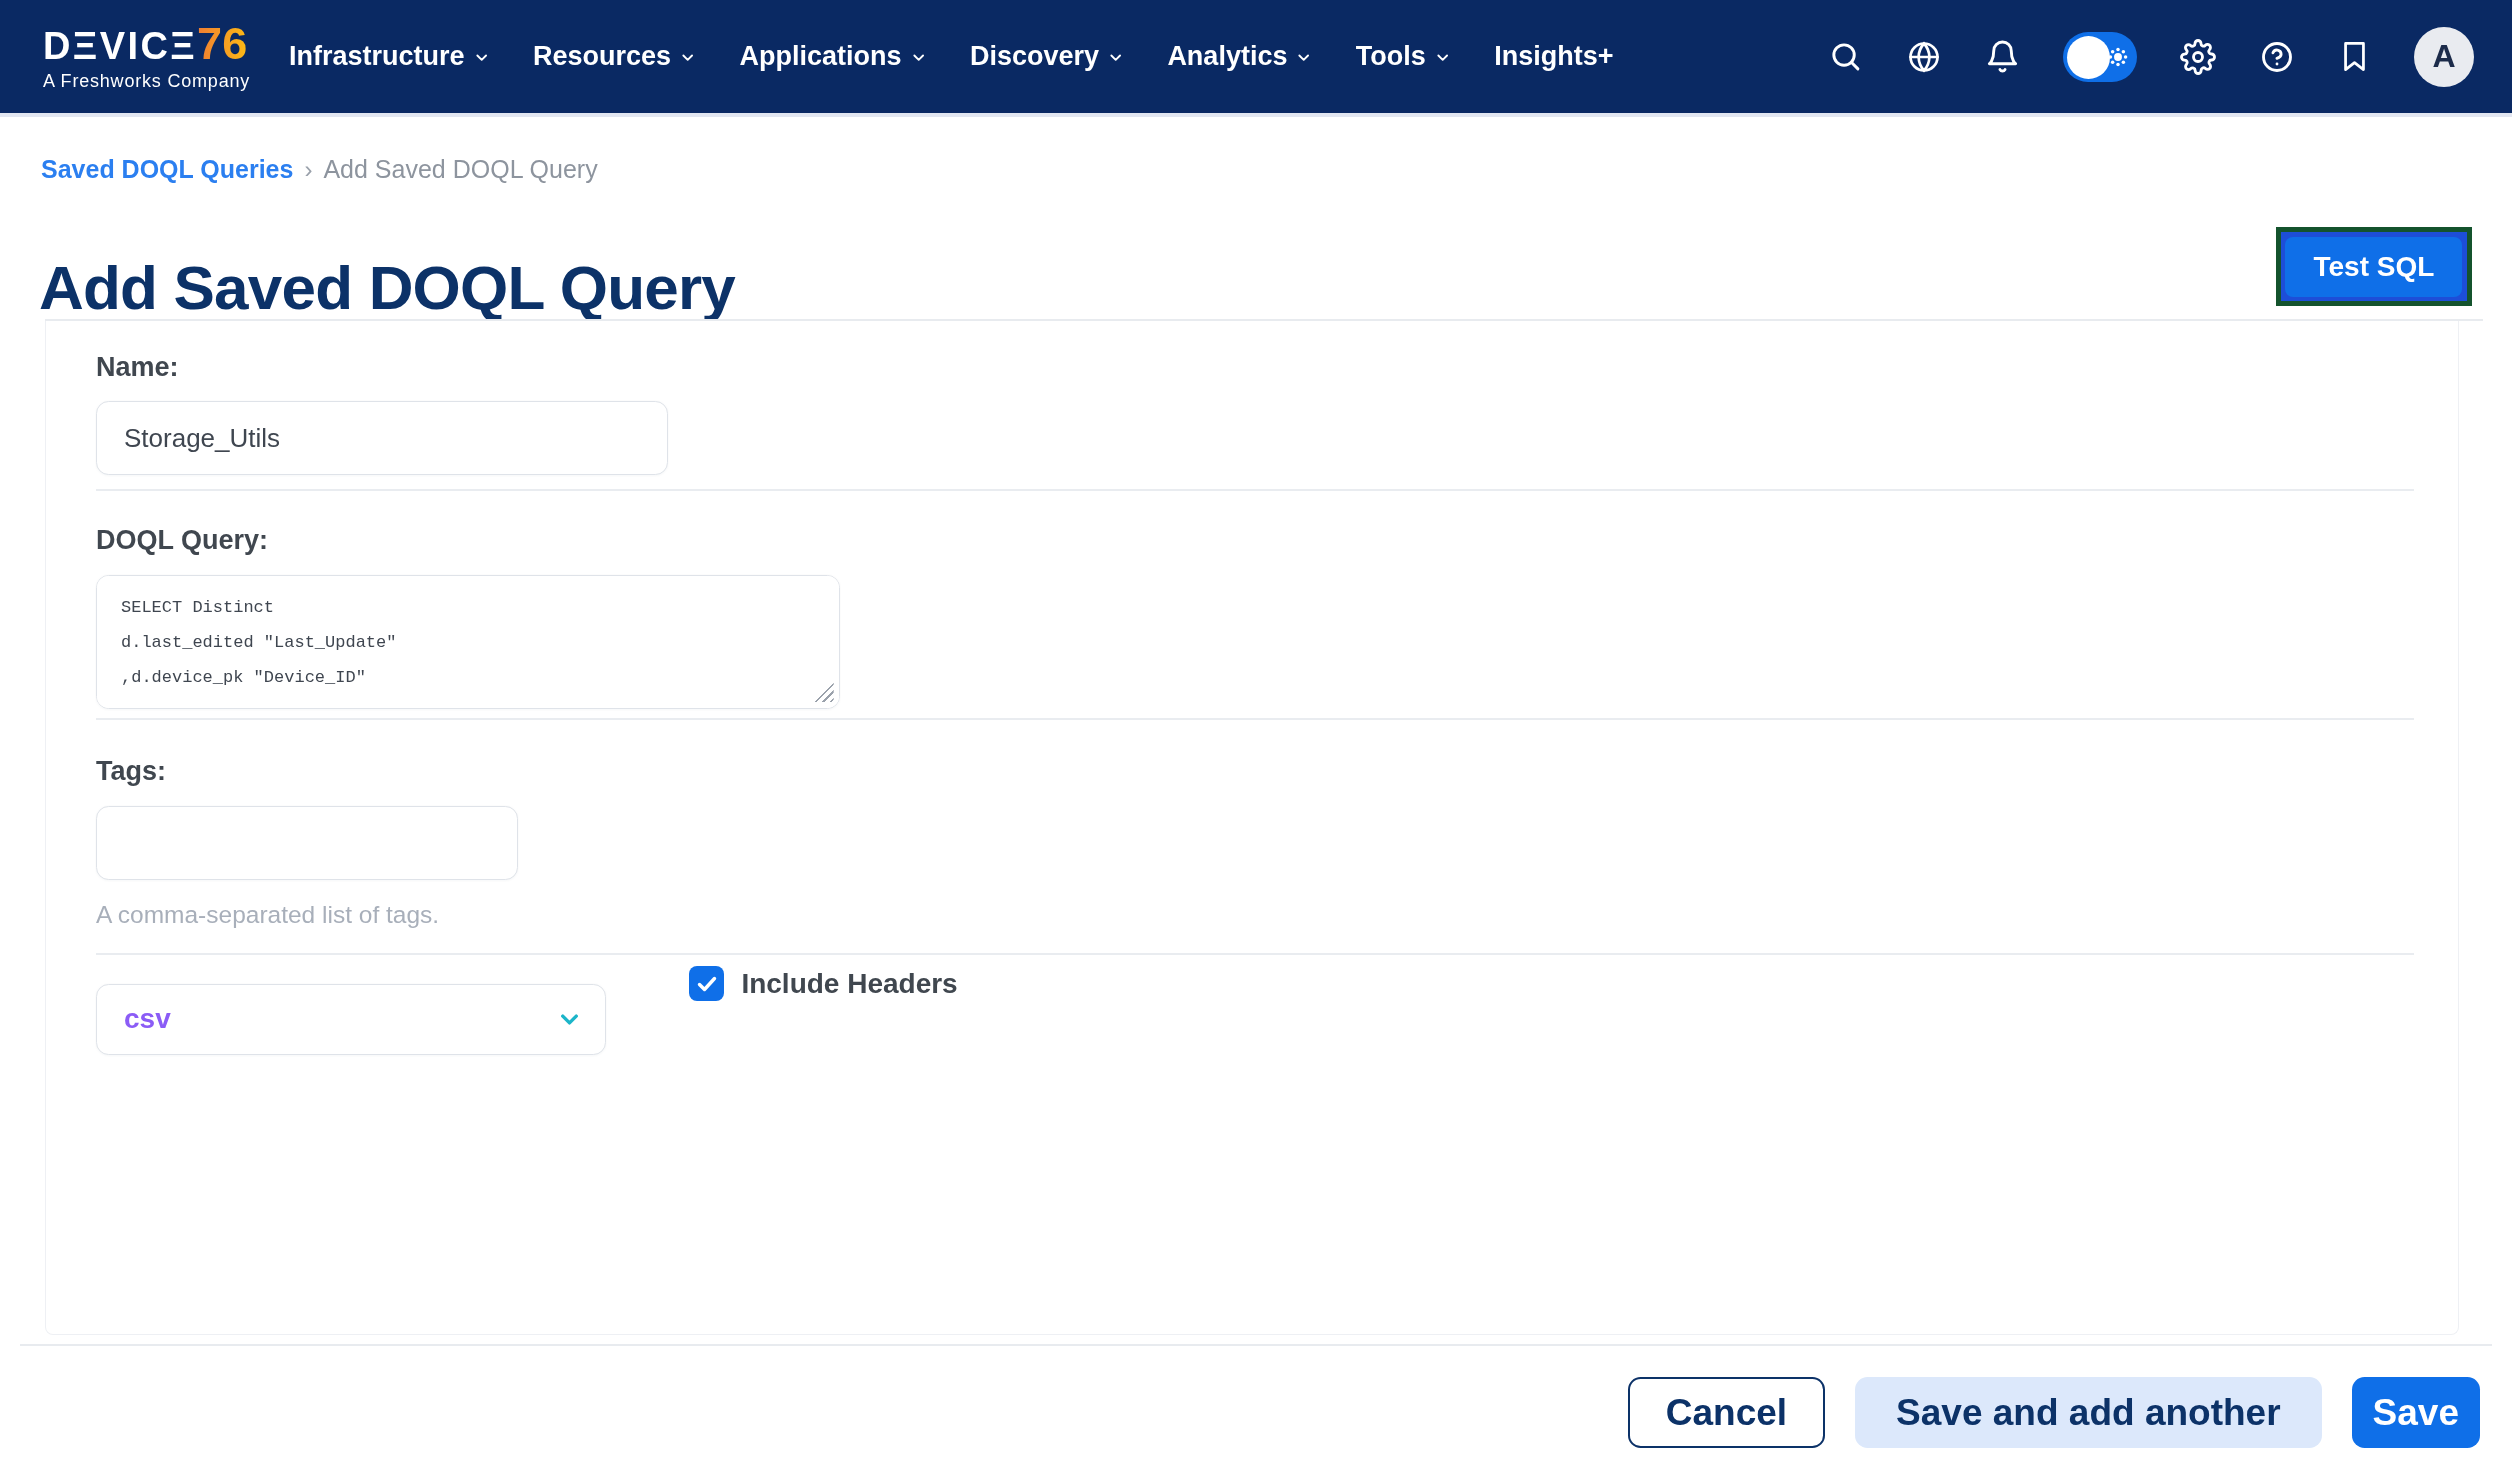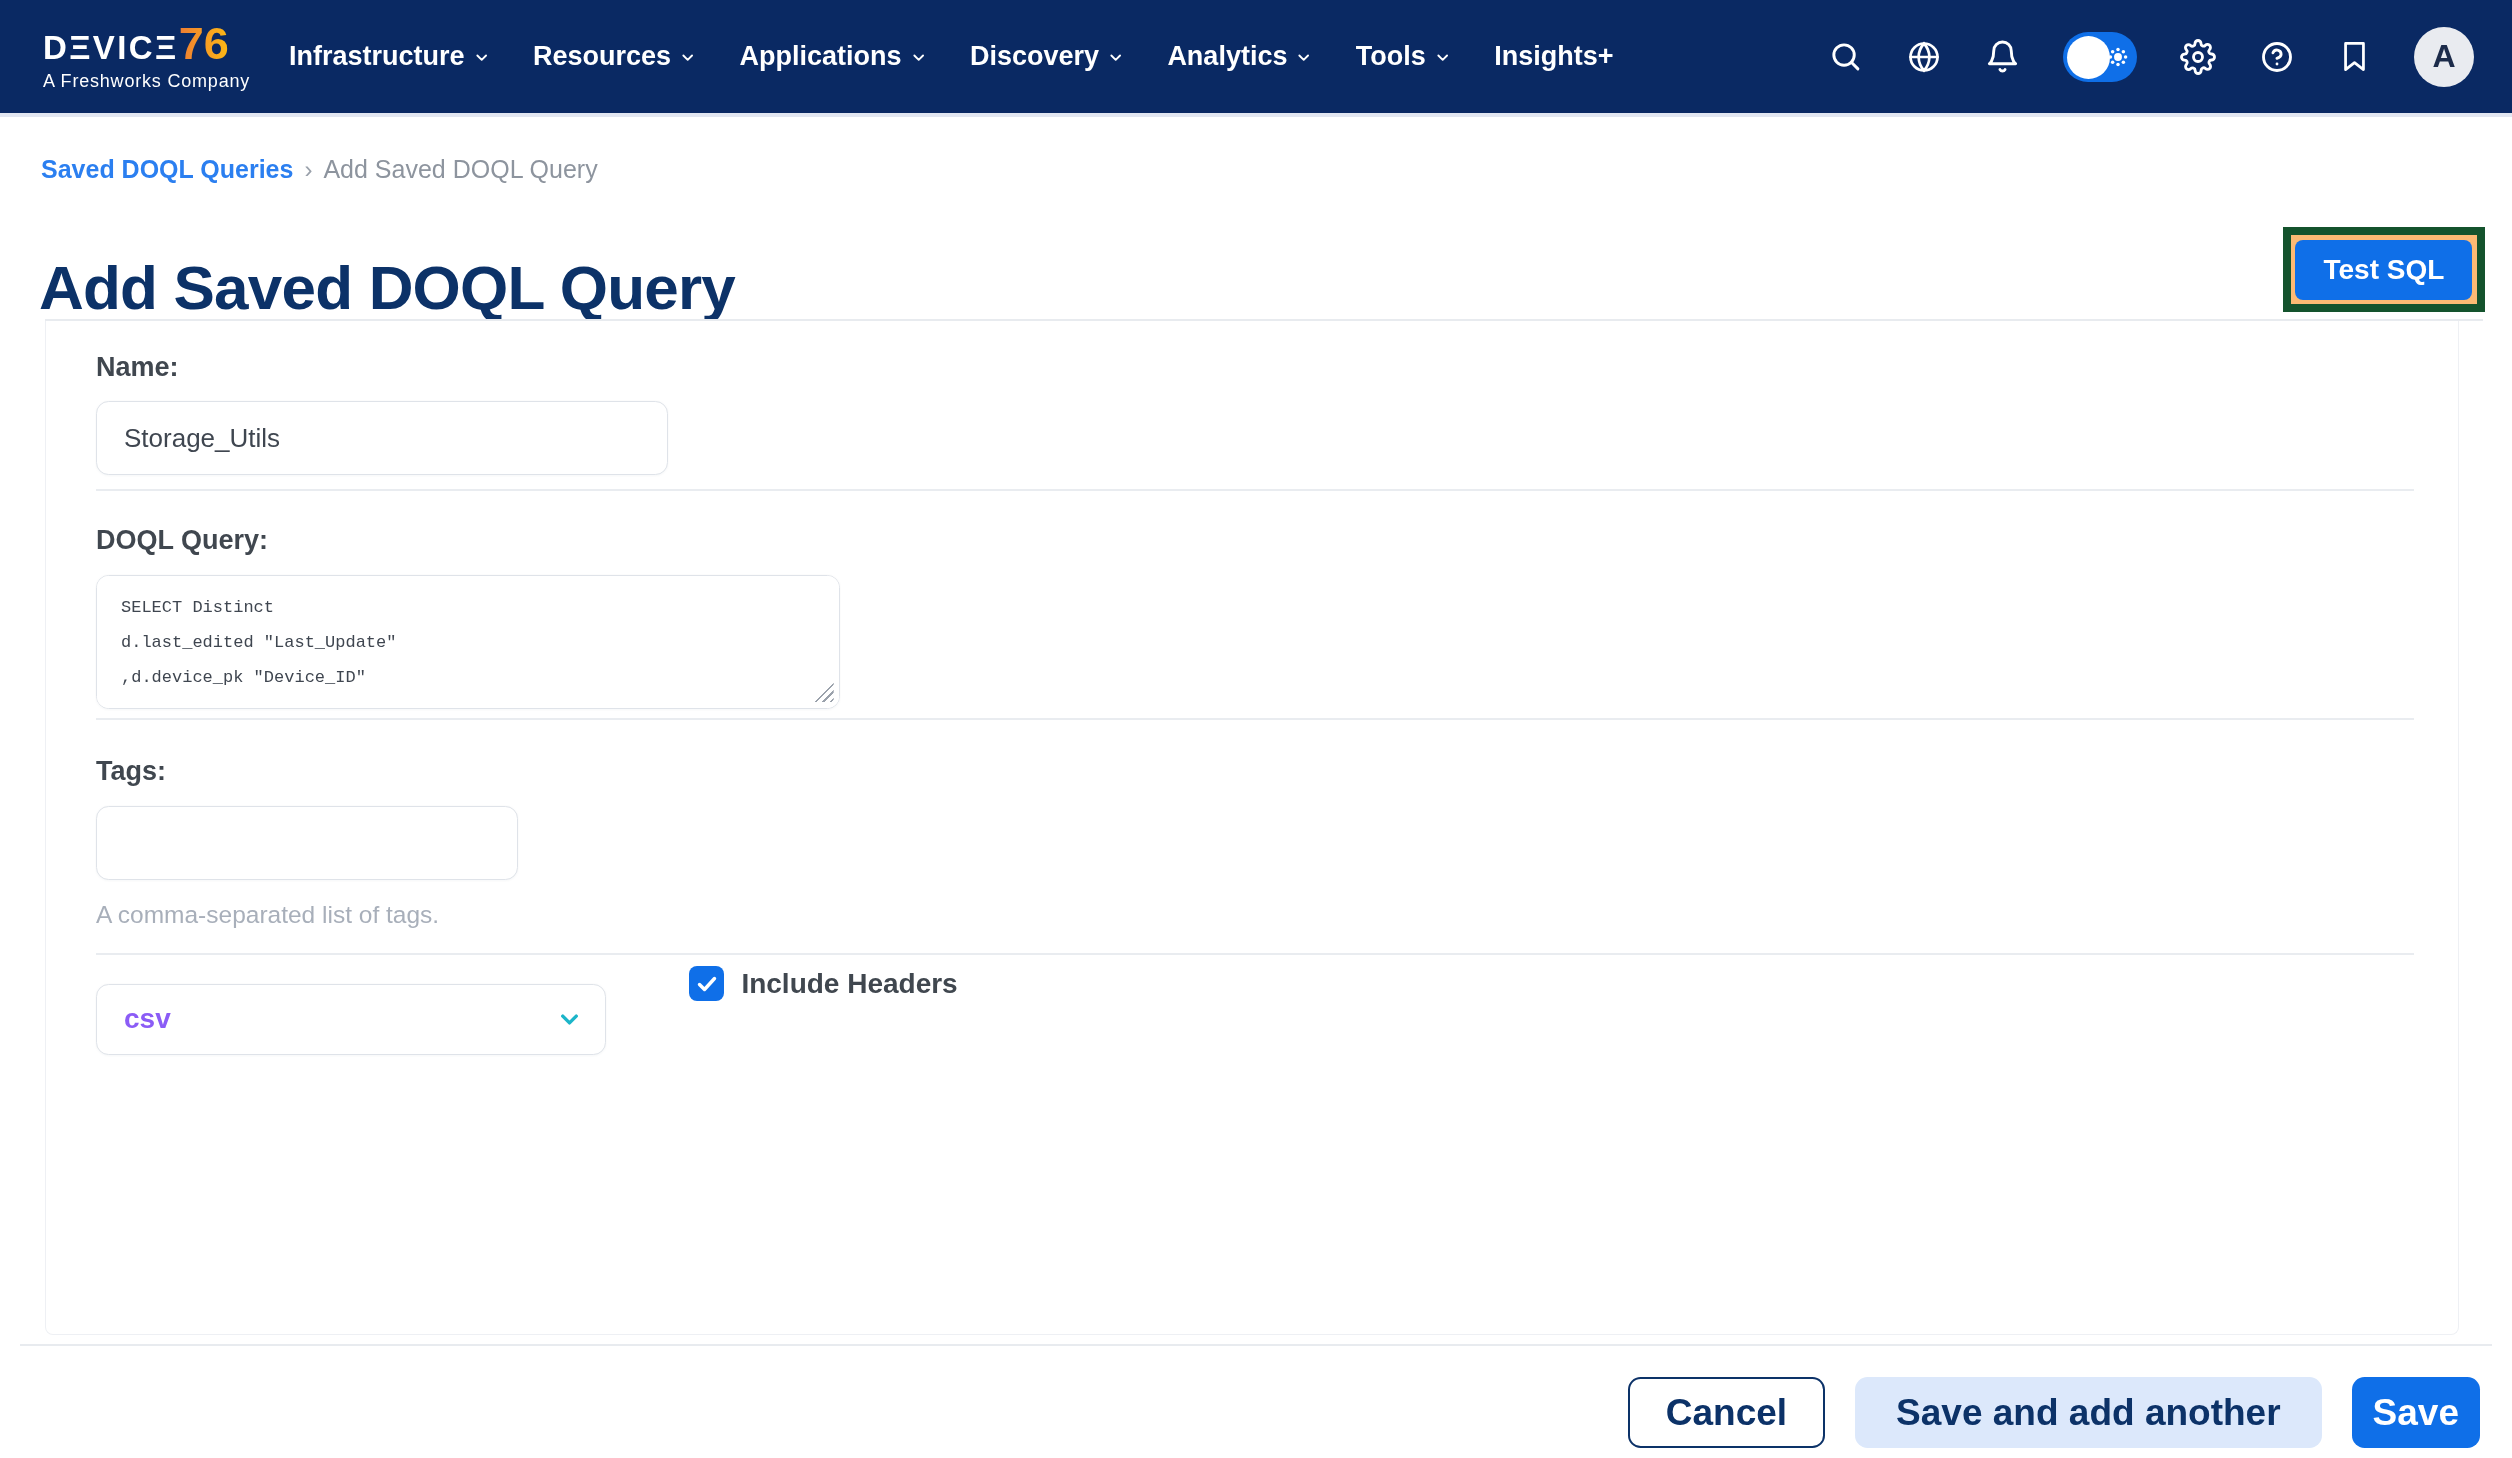--- a/index.html
+++ b/index.html
@@ -17,21 +17,21 @@
     height: 117px;
     background: #0a2963;
     border-bottom: 4px solid #e2e6f1;
     display: flex;
     align-items: center;
     padding: 0 38px 0 43px;
   }
   .logo-block { display: flex; flex-direction: column; margin-right: 39px; cursor: pointer; }
   .logo-line { display: flex; align-items: baseline; }
   .logo-main {
-    color: #ffffff; font-size: 33px; font-weight: 700; letter-spacing: 2.4px; line-height: 1;
+    color: #ffffff; font-size: 38px; font-weight: 700; letter-spacing: 2.4px; line-height: 1;
   }
   .logo-accent {
     font-size: 45px; font-weight: 700; line-height: 1;
     background: linear-gradient(90deg, #ef7d33, #fdb915);
     -webkit-background-clip: text; background-clip: text; color: transparent;
   }
   .logo-tagline { color: #ffffff; font-size: 18px; font-weight: 400; letter-spacing: 0.8px; margin-top: 4.7px; }
 
   .nav-menu { display: flex; align-items: center; gap: 43px; }
   .nav-item {
@@ -69,22 +69,22 @@
   .breadcrumb-sep { color: #9aa1ab; font-size: 24px; }
   .breadcrumb-current { color: #8d949e; font-weight: 500; }
 
   .page-title {
     position: absolute; left: 39px; top: 207px;
     font-size: 62px; font-weight: 800; letter-spacing: -0.8px;
     color: #0c3268; line-height: 1.25;
   }
 
   .testsql-highlight {
-    position: absolute; top: 227px; right: 27px;
-    border: 8px solid #14532d; padding: 4.7px; background: #fdba74;
+    position: absolute; top: 227px; right: 40px;
+    border: 5px solid #14532d; padding: 4.7px; background: #1d4ed8;
   }
   .testsql-btn {
     background: #0f6fe8; color: #ffffff; border: none; border-radius: 8px;
     height: 60px; padding: 0 28px; font-size: 28px; font-weight: 700;
     font-family: "Liberation Sans", sans-serif; cursor: pointer;
   }
 
   .header-divider {
     position: absolute; top: 319px; left: 45px; right: 29px;
     height: 0; border-top: 2.4px solid #e8ebef;

